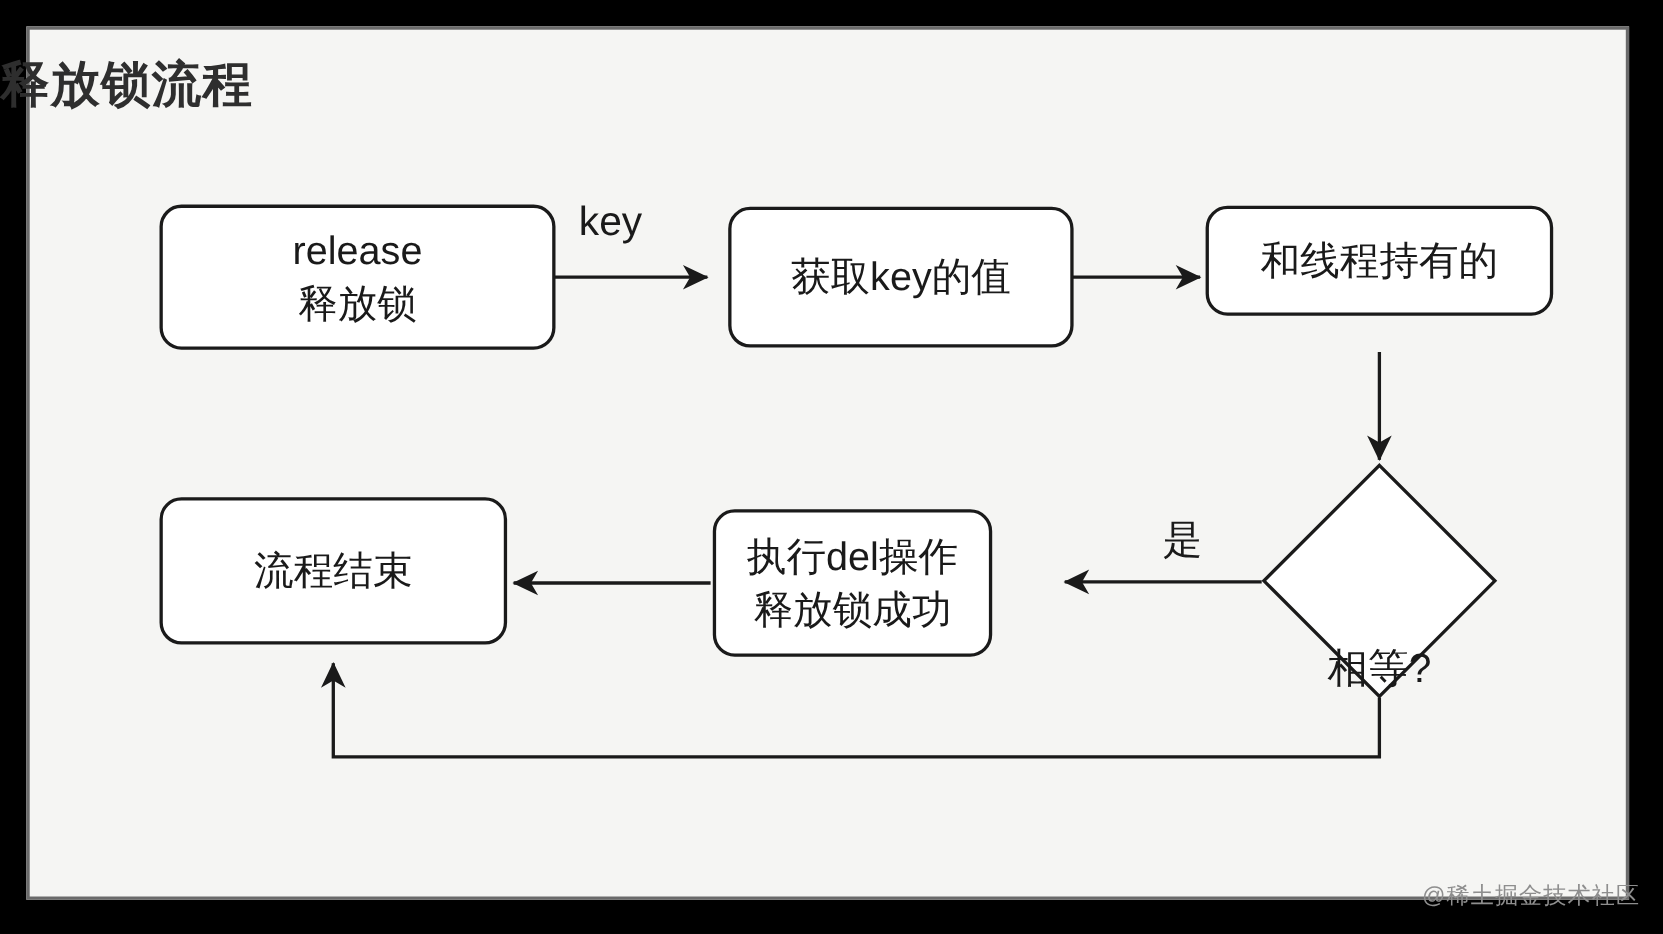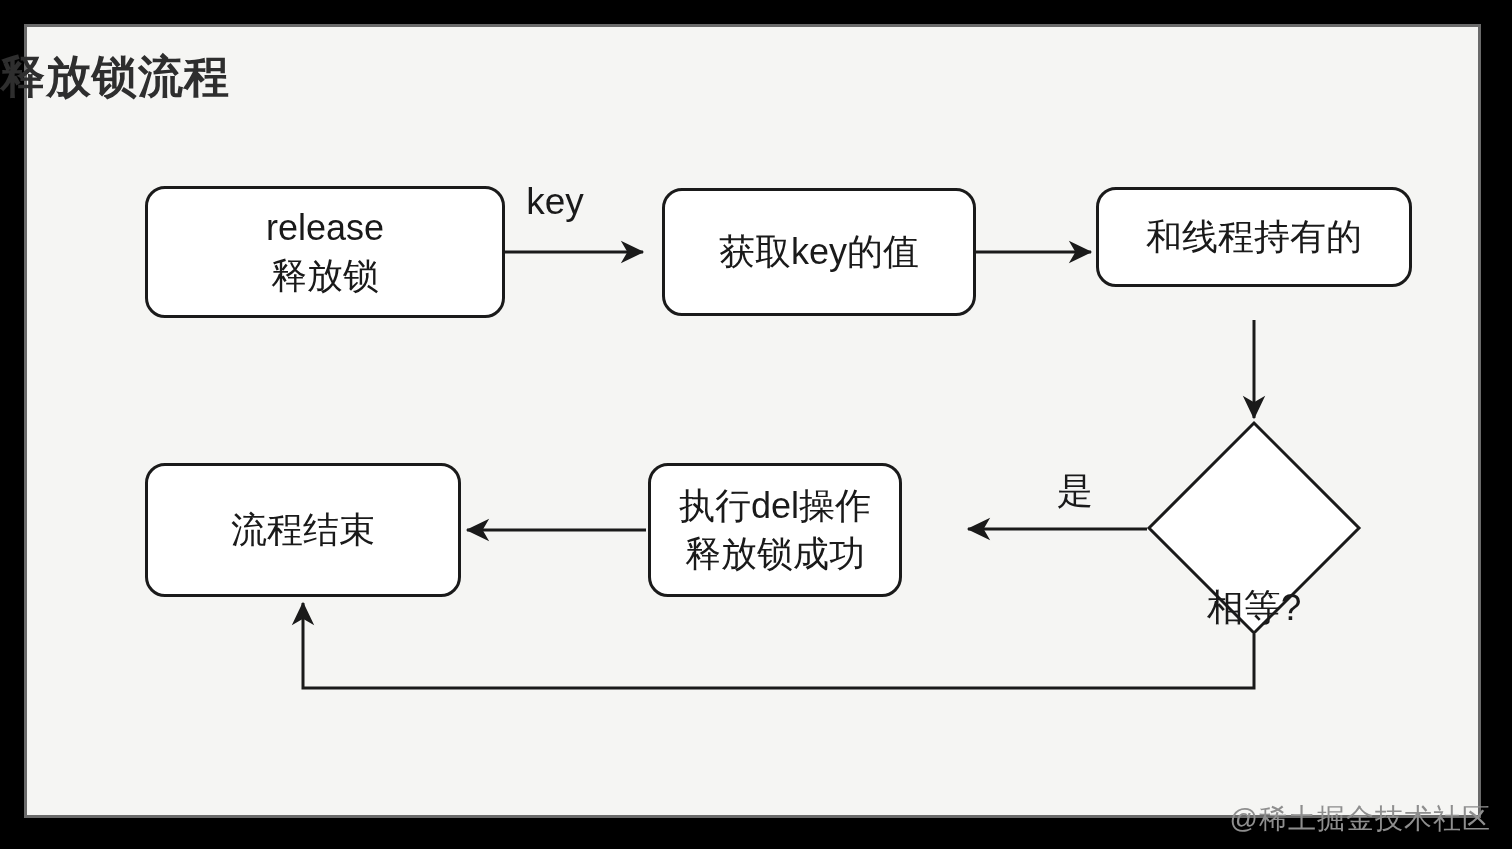--- a/index.html
+++ b/index.html
@@ -55,21 +55,21 @@
     justify-content: center;
     font-size: 36px;
     line-height: 1.32;
     color: var(--stroke);
     text-align: center;
   }
   .node-release { left: 145px; top: 186px; width: 360px; height: 132px; }
   .node-get-key { left: 648px; top: 188px; width: 314px; height: 128px; margin-left: 14px; }
   .node-compare { left: 1096px; top: 187px; width: 316px; height: 100px; }
   .node-del     { left: 648px; top: 463px; width: 254px; height: 134px; }
-  .node-end     { left: 145px; top: 463px; width: 316px; height: 134px; justify-content: center; }
+  .node-end     { left: 145px; top: 452px; width: 316px; height: 134px; justify-content: center; }
 
   .decision-label {
     position: absolute;
     left: 1149px; top: 423px;
     width: 210px; height: 210px;
     display: flex;
     align-items: flex-end;
     justify-content: center;
     font-size: 37px;
     color: var(--stroke);
@@ -80,21 +80,21 @@
     text-align: center;
     color: var(--stroke);
     font-size: 37px;
   }
   .edge-label-key { left: 493px; top: 181px; width: 124px; }
   .edge-label-yes { left: 1013px; top: 467px; width: 124px; font-size: 36px; }
 
   .watermark {
     position: absolute;
     right: 21px; top: 800px;
-    font-size: 28px;
+    font-size: 21px;
     color: var(--watermark-color);
     letter-spacing: 1px;
     z-index: 5;
   }
 </style>
 </head>
 <body>
 
 <div class="stage">
 

